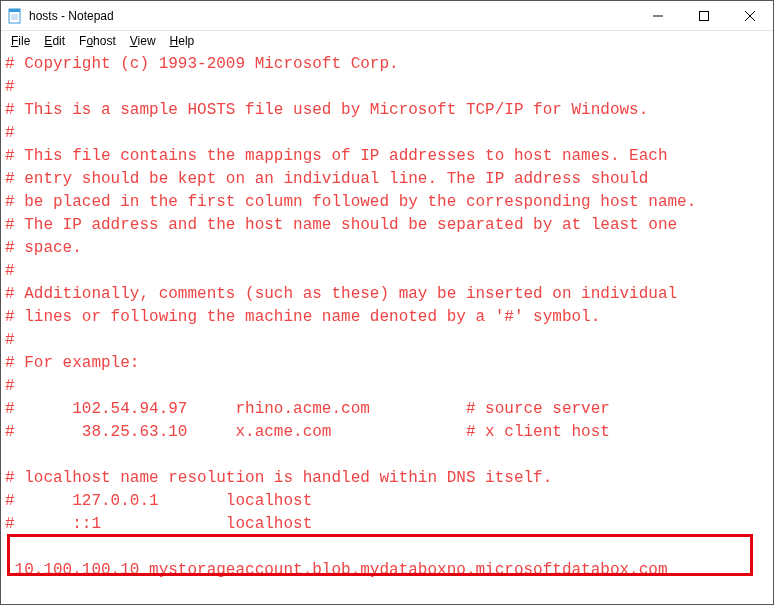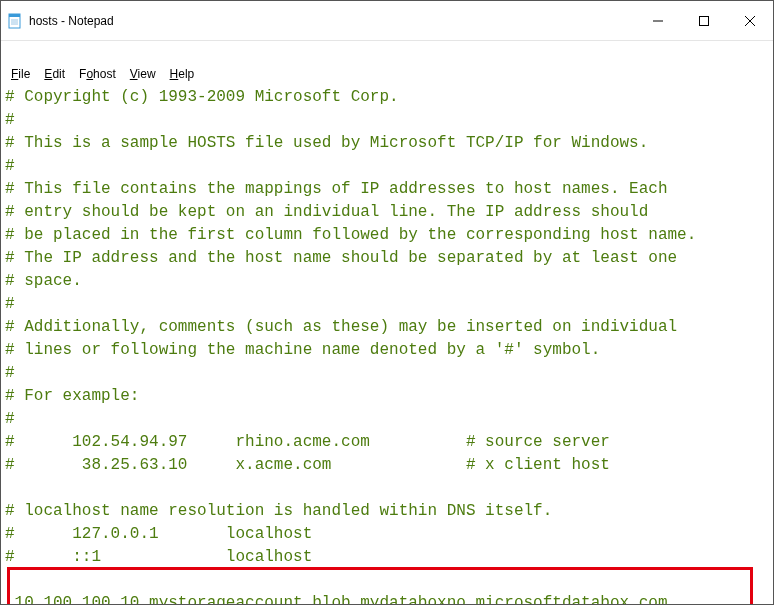--- a/index.html
+++ b/index.html
@@ -7,21 +7,21 @@
       font-family: "Segoe UI", Tahoma, sans-serif;
       background: #fff;
       width: 774px;
       height: 605px;
       border: 1px solid #555;
       display: flex;
       flex-direction: column;
       overflow: hidden;
     }
     .title-bar {
-      height: 40px;
+      height: 30px;
       background: #fff;
       display: flex;
       align-items: center;
       border-bottom: 1px solid #e5e5e5;
     }
     .title-bar .icon {
       width: 16px; height: 16px;
       margin: 0 6px;
       display: inline-block;
     }
@@ -39,33 +39,32 @@
     .win-btn svg { width: 10px; height: 10px; }
     .menu-bar {
       display: flex;
       gap: 2px;
       padding: 1px 4px;
       font-size: 12px;
       background: #fff;
     }
     .menu-item {
       padding: 2px 6px;
-      margin-top: 23px;
     }
     .mn-u { text-decoration: underline; }
     .editor {
       flex: 1;
       font-family: Consolas, "Courier New", monospace;
       font-size: 16px;
       line-height: 23px;
       white-space: pre;
       padding: 2px 4px;
       overflow: hidden;
       position: relative;
-      color: #4d7c0f;
+      color: #ef4444;
     }
     .highlight-box {
       position: absolute;
       border: 3px solid #e3000f;
       left: 6px;
       right: 20px;
       top: 483px;
       height: 42px;
       pointer-events: none;
     }

